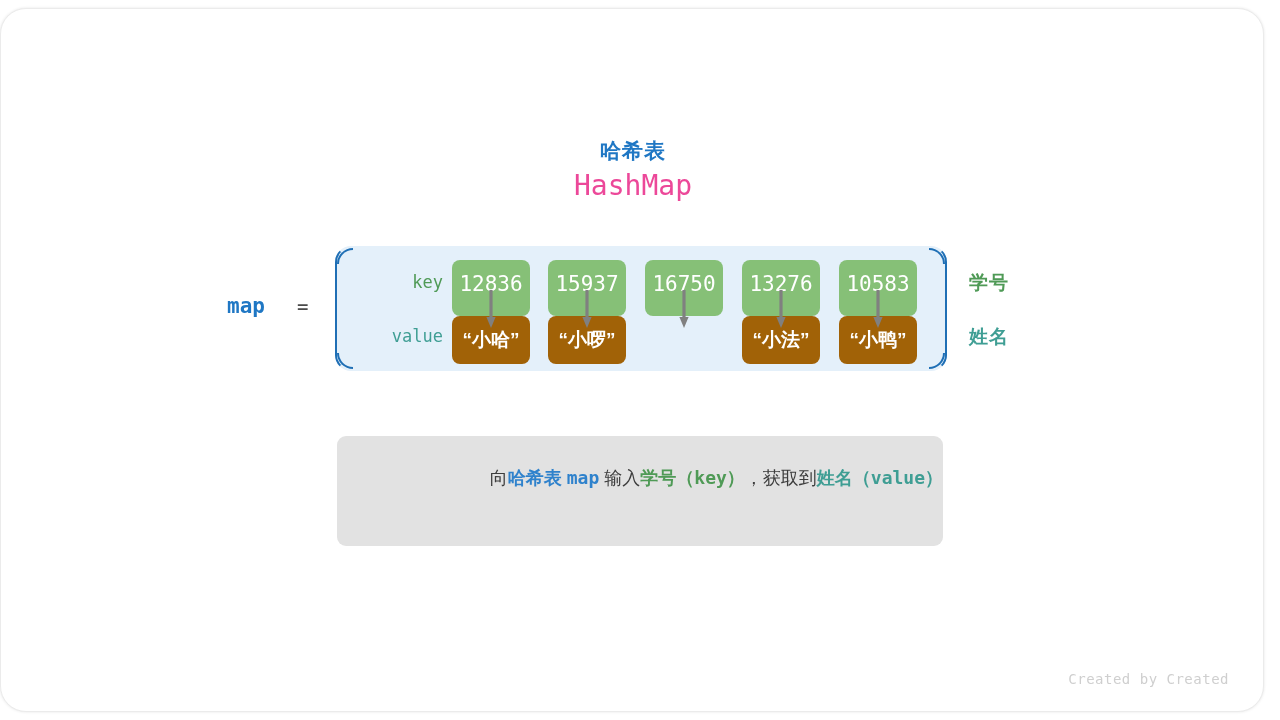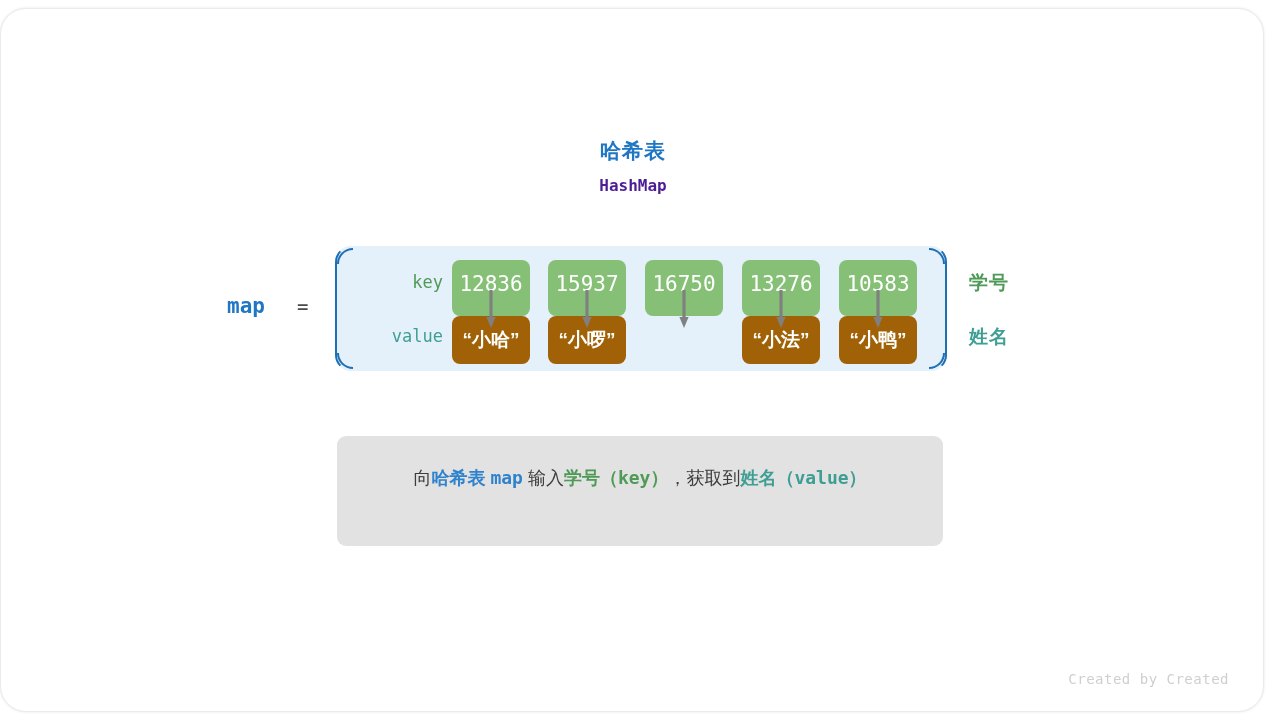--- a/index.html
+++ b/index.html
@@ -39,25 +39,24 @@
   .title-cn {
     font-family: "Liberation Sans", "DejaVu Sans", sans-serif;
     font-size: 21px;
     font-weight: bold;
     color: #1f77c4;
     letter-spacing: 1px;
     line-height: 28px;
   }
   .title-en {
     font-family: "DejaVu Sans Mono", "Liberation Mono", monospace;
-    font-size: 16px;
-    color: #4c1d95;
+    font-size: 28px;
+    color: #ec4899;
     line-height: 30px;
     margin-top: 6px;
-    font-weight: bold;
   }
 
   
   .map-label {
     position: absolute;
     left: 226px;
     top: 285px;
     font-family: "DejaVu Sans Mono", "Liberation Mono", monospace;
     font-size: 21px;
     font-weight: bold;
@@ -236,21 +235,21 @@
   .caption {
     position: absolute;
     left: 336px;
     top: 427px;
     width: 606px;
     height: 110px;
     background: #e2e2e2;
     border-radius: 9px;
     box-sizing: border-box;
     padding-top: 22px;
-    text-align: center;
+    text-align: right;
   }
   .caption-line {
     font-family: "Liberation Sans", "DejaVu Sans", sans-serif;
     font-size: 18px;
     color: #3d3d3d;
     line-height: 40px;
     white-space: nowrap;
   }
   .em-blue   { color: #2f82cc; font-weight: bold; }
   .em-green  { color: #4f9a56; font-weight: bold; }

